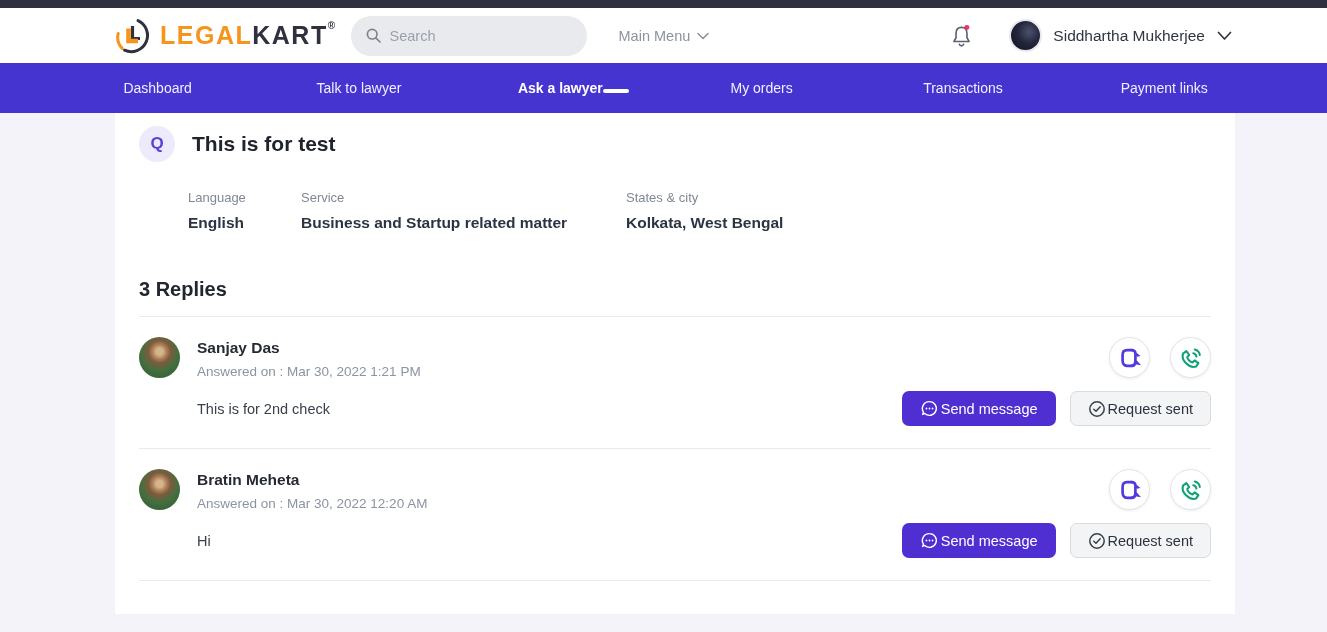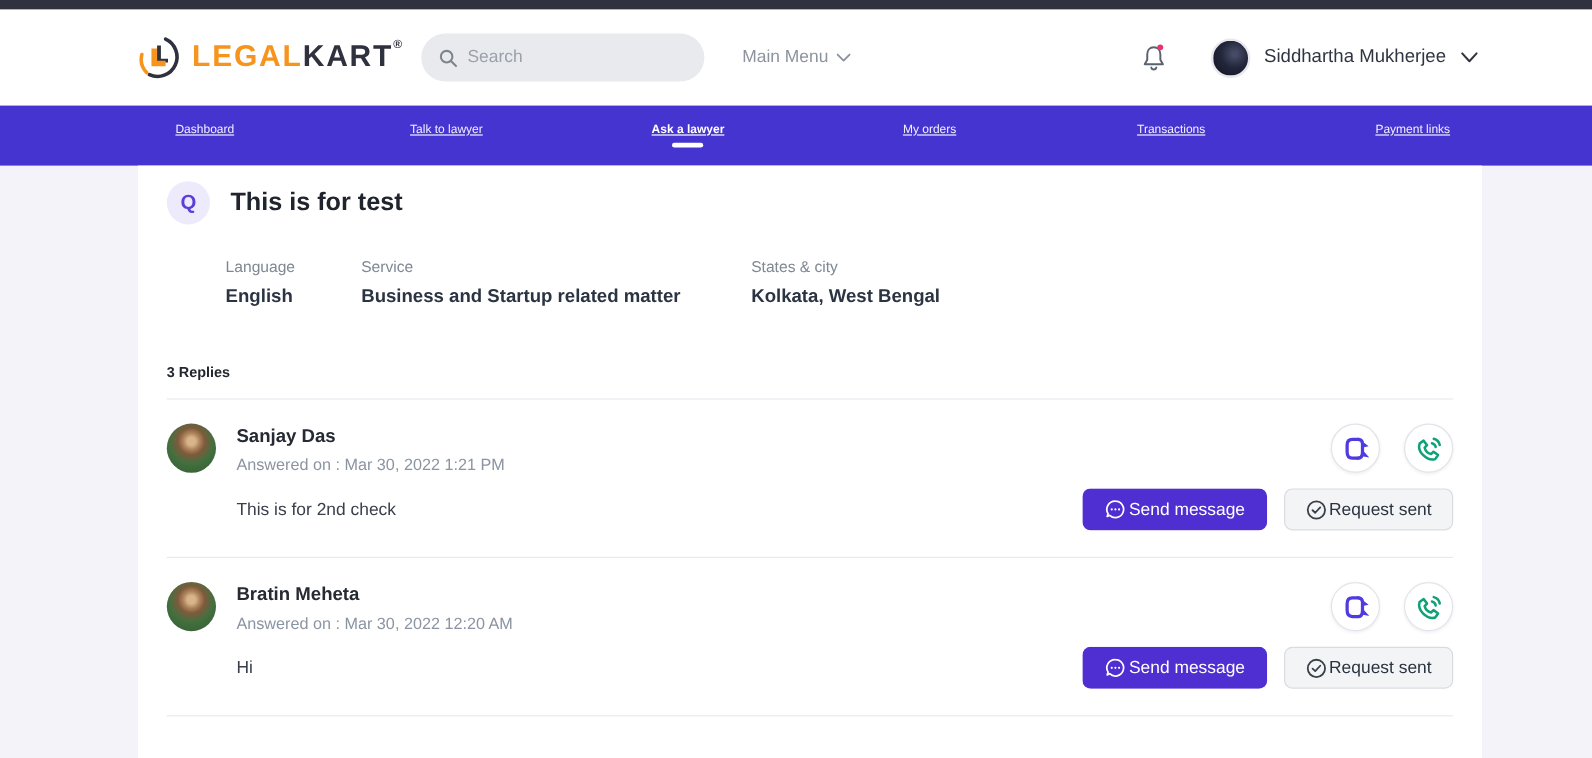--- a/index.html
+++ b/index.html
@@ -3,58 +3,58 @@
 <meta charset="utf-8">
 <style>
   * { margin:0; padding:0; box-sizing:border-box; }
   html,body { width:1327px; height:632px; overflow:hidden; }
   body { font-family:"Liberation Sans", sans-serif; background:#f5f3fa; color:#23272f; }
 
   
   .topstrip { height:8px; background:#30313f; }
 
   
-  .header { height:80px; background:#fff; display:flex; align-items:center; padding-left:115px; padding-right:95px; }
+  .header { height:55px; background:#fff; display:flex; align-items:center; padding-left:115px; padding-right:95px; }
   .logo { display:flex; align-items:flex-start; cursor:pointer; }
   .logo-text { font-size:25px; font-weight:bold; letter-spacing:1.5px; line-height:36px; }
   .logo-legal { color:#f7941d; }
   .logo-kart { color:#30313f; }
   .logo-reg { font-size:10px; color:#30313f; vertical-align:top; line-height:18px; }
   .search-wrap { margin-left:14px; width:236px; height:40px; background:#e9eaee; border-radius:22px; display:flex; align-items:center; padding:0 14px; }
   .search-wrap input { border:none; outline:none; background:transparent; font-size:14.5px; color:#4a505b; width:100%; margin-left:8px; font-family:"Liberation Sans", sans-serif; }
   .search-wrap input::placeholder { color:#9aa1ab; }
   .main-menu { margin-left:32px; display:flex; align-items:center; gap:7px; color:#8d939e; font-size:14.5px; cursor:pointer; }
   .header-right { margin-left:auto; display:flex; align-items:center; }
   .bell-btn { position:relative; cursor:pointer; display:flex; margin-right:36px; }
   .user-avatar { width:33px; height:33px; border-radius:50%; background:radial-gradient(circle at 62% 38%, #454a66 8%, #23263a 45%, #101320 100%); border:2px solid #e8e8ee; cursor:pointer; }
   .user-name { margin-left:11px; font-size:15.5px; color:#2f3542; }
   .user-chevron { margin-left:12px; cursor:pointer; display:flex; }
 
   
   .nav { height:50px; background:#4634d0; display:flex; align-items:stretch; }
   .nav-inner { margin-left:70px; width:1208px; display:flex; }
-  .nav-item { flex:1; display:flex; flex-direction:column; align-items:center; justify-content:center; color:#f1efff; font-size:10px; cursor:pointer;text-decoration:underline; }
+  .nav-item { flex:1; display:flex; flex-direction:row; align-items:center; justify-content:center; color:#f1efff; font-size:14px; cursor:pointer; }
   .nav-item .underbar { width:26px; height:4px; border-radius:3px; background:transparent; margin-top:5px; }
   .nav-item.active { font-weight:bold; color:#fff; }
   .nav-item.active .underbar { background:#fff; }
 
   
   .main { margin-left:115px; width:1120px; height:501px; background:#fff; padding:13px 24px 0 24px; }
 
   .q-row { display:flex; align-items:center; gap:17px; }
   .q-badge { width:36px; height:36px; border-radius:50%; background:#edeafc; color:#5b3fd6; font-weight:bold; font-size:17px; display:flex; align-items:center; justify-content:center; }
   .q-title { font-size:21px; font-weight:bold; color:#20242c; }
 
   .meta-row { display:flex; margin-left:49px; margin-top:28px; }
   .meta-col1 { width:113px; }
   .meta-col2 { width:325px; }
   .meta-label { font-size:13px; color:#7f8894; }
   .meta-value { font-size:15.5px; font-weight:bold; color:#2b3442; margin-top:9px; }
 
-  .replies-heading { margin-top:46px; font-size:12px; font-weight:bold; color:#22262e; }
+  .replies-heading { margin-top:46px; font-size:20px; font-weight:bold; color:#22262e; }
   .divider { border-top:1px solid #e9e9f0; margin-top:15px; }
 
   .reply { padding-top:20px; }
   .reply-head { display:flex; justify-content:space-between; align-items:flex-start; }
   .reply-who { display:flex; gap:17px; }
   .reply-avatar { width:41px; height:41px; border-radius:50%; background:radial-gradient(circle at 50% 36%, #d8b48c 10%, #a97f56 22%, #7d5a3c 34%, #44703f 55%, #2e5a33 100%); }
   .reply-name { font-size:15.5px; font-weight:bold; color:#252a33; margin-top:2px; }
   .reply-date { font-size:13.5px; color:#8b94a2; margin-top:7px; }
   .reply-icons { display:flex; gap:20px; }
   .circle-btn { width:41px; height:41px; border-radius:50%; background:#fff; border:1px solid #e3e4ea; box-shadow:0 1px 3px rgba(30,30,60,.08); display:flex; align-items:center; justify-content:center; cursor:pointer; }

